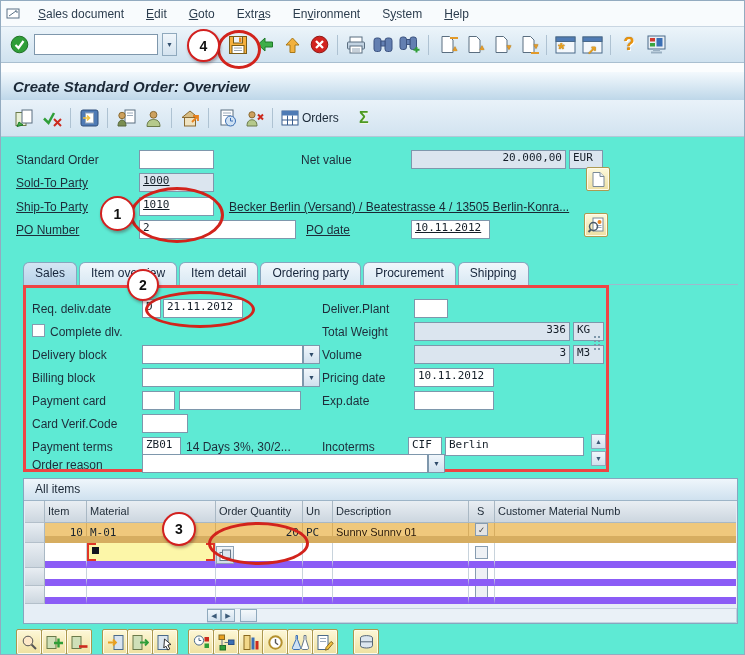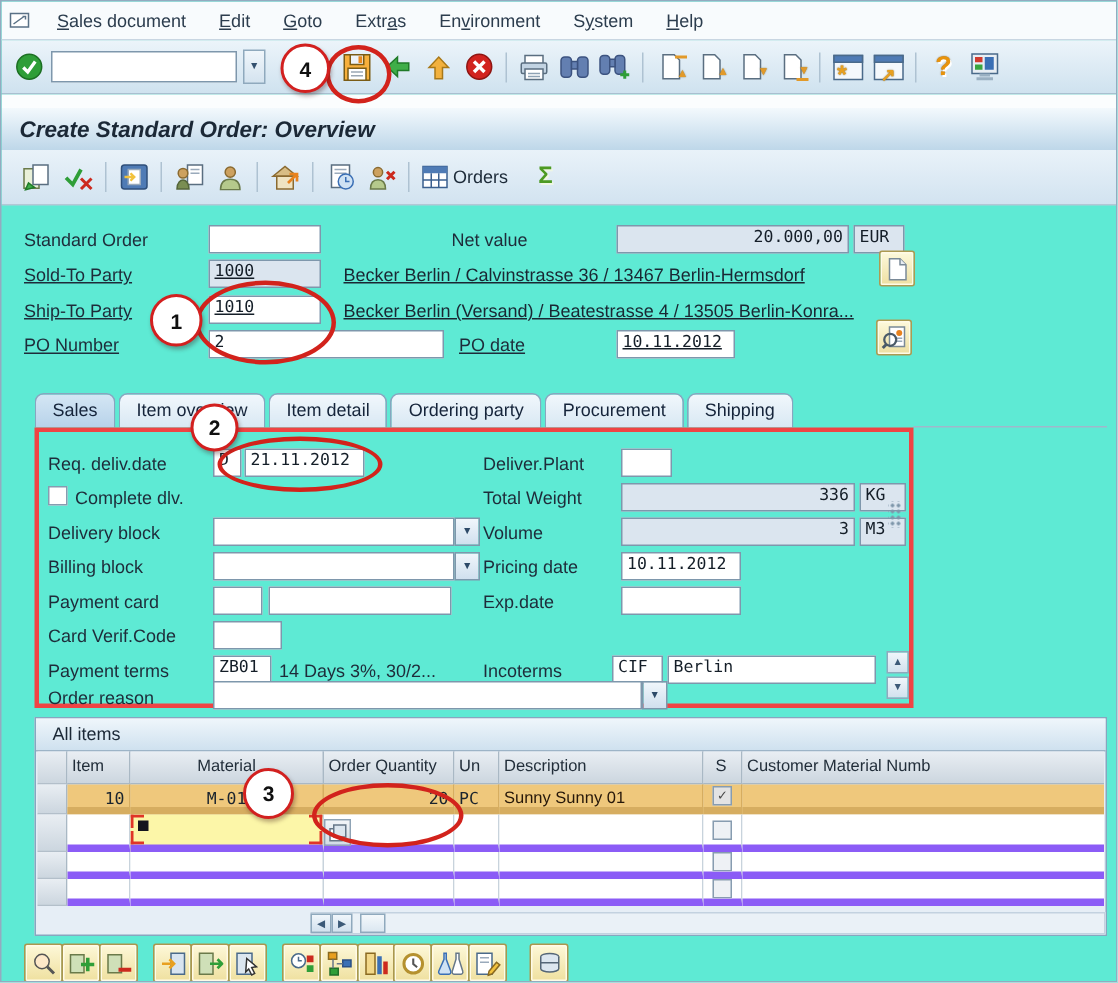--- a/index.html
+++ b/index.html
@@ -65,27 +65,27 @@
   .tabline{position:absolute;left:608px;top:283px;width:129px;height:1px;background:#9fb8cb;}
   .panel{position:absolute;left:22px;top:284px;width:586px;height:187px;border:3px solid #ef4444;box-sizing:border-box;}
 
   
   .tframe{position:absolute;left:22px;top:477px;width:715px;height:146px;border:1px solid #87a6bf;background:#e6eef6;box-sizing:border-box;}
   .ttitle{position:absolute;left:0;top:0;width:713px;height:22px;background:linear-gradient(#eff6fb,#cfe1ef);
     border-bottom:1px solid #9db4c7;line-height:21px;padding-left:11px;box-sizing:border-box;font-size:12px;color:#1b2836;}
   .trow{position:absolute;left:1px;display:flex;}
   .hcell{box-sizing:border-box;border-right:1px solid #a9b8c4;border-bottom:1px solid #a9b8c4;
     background:linear-gradient(#e9eef3,#ccd6df);font-size:11px;color:#222e3a;padding:4px 3px 0;height:22px;overflow:hidden;white-space:nowrap;}
-  .cell{box-sizing:border-box;border-right:1px solid #c8d3dc;border-bottom:5px solid #8b5cf6;background:#fff;
+  .cell{box-sizing:border-box;border-right:1px solid #c8d3dc;border-bottom:7px solid #8b5cf6;background:#fff;
     font:11px "DejaVu Sans Mono",monospace;color:#1a242e;padding:3px 3px 0;overflow:hidden;white-space:nowrap;position:relative;}
   .selc{box-sizing:border-box;background:linear-gradient(#e9eef3,#ccd6df);border-right:1px solid #a9b8c4;border-bottom:1px solid #b3bfca;}
   .tan .cell{background:#efc87c;border-right-color:#d6ad60;border-bottom-color:#d6ad60;}
   .desc-sans{font-family:"Liberation Sans",sans-serif;color:#27180a;}
   .cbcell{display:flex;align-items:center;justify-content:center;padding:0;}
-  .c0{width:20px;}.c1{width:42px;}.c2{width:129px;text-align:center;}.c3{width:87px;}.c4{width:30px;}.c5{width:136px;}.c6{width:26px;}.c7{width:241px;border-right:none;}
+  .c0{width:20px;}.c1{width:42px;}.c2{width:129px;}.c3{width:87px;}.c4{width:30px;}.c5{width:136px;}.c6{width:26px;}.c7{width:241px;border-right:none;}
   .num{text-align:right;}
   .fc{background:#fcf6a8 !important;}
   .fc i{position:absolute;width:7px;height:7px;border:0 solid #e03527;font-style:normal;}
   .fc i.tl{left:0;top:0;border-left-width:2px;border-top-width:2px;}
   .fc i.tr{right:0;top:0;border-right-width:2px;border-top-width:2px;}
   .fc i.bl{left:0;bottom:0;border-left-width:2px;border-bottom-width:2px;}
   .fc i.br{right:0;bottom:0;border-right-width:2px;border-bottom-width:2px;}
   .caret{position:absolute;left:5px;top:4px;width:2px;height:16px;background:#14141e;}
   .mcbtn{position:absolute;width:18px;height:18px;background:linear-gradient(#f2f5f8,#d2dce5);border:1px solid #8fa3b5;
     display:flex;align-items:center;justify-content:center;box-sizing:border-box;}
@@ -328,21 +328,20 @@
   </div>
 
   <span class="lbl" style="left:15px;top:151px;">Standard Order</span>
   <span class="fld" style="left:138px;top:149px;width:75px;"><span></span></span>
   <span class="lbl" style="left:300px;top:151px;">Net value</span>
   <span class="fld ro r" style="left:410px;top:149px;width:155px;"><span>20.000,00</span></span>
   <span class="fld ro" style="left:568px;top:149px;width:34px;"><span>EUR</span></span>
 
   <span class="lbl u" style="left:15px;top:174px;">Sold-To Party</span>
   <span class="fld ro" style="left:138px;top:172px;width:75px;"><span class="uv">1000</span></span>
-  <span class="linktext" style="left:228px;top:174px;">Becker Berlin / Calvinstrasse 36 / 13467 Berlin-Hermsdorf</span>
   <span class="ybtn" style="left:585px;top:166px;">
     <svg width="15" height="17">
         <path d="M2 1.5 H9 L13 5.5 V15.5 H2 Z" fill="#fff" stroke="#7a8a98"></path>
         <path d="M9 1.5 V5.5 H13" fill="#e8edf2" stroke="#7a8a98"></path>
       </svg>
   </span>
 
   <span class="lbl u" style="left:15px;top:198px;">Ship-To Party</span>
   <span class="fld" style="left:138px;top:196px;width:75px;"><span class="uv">1010</span></span>
   <span class="linktext" style="left:228px;top:198px;">Becker Berlin (Versand) / Beatestrasse 4 / 13505 Berlin-Konra...</span>

